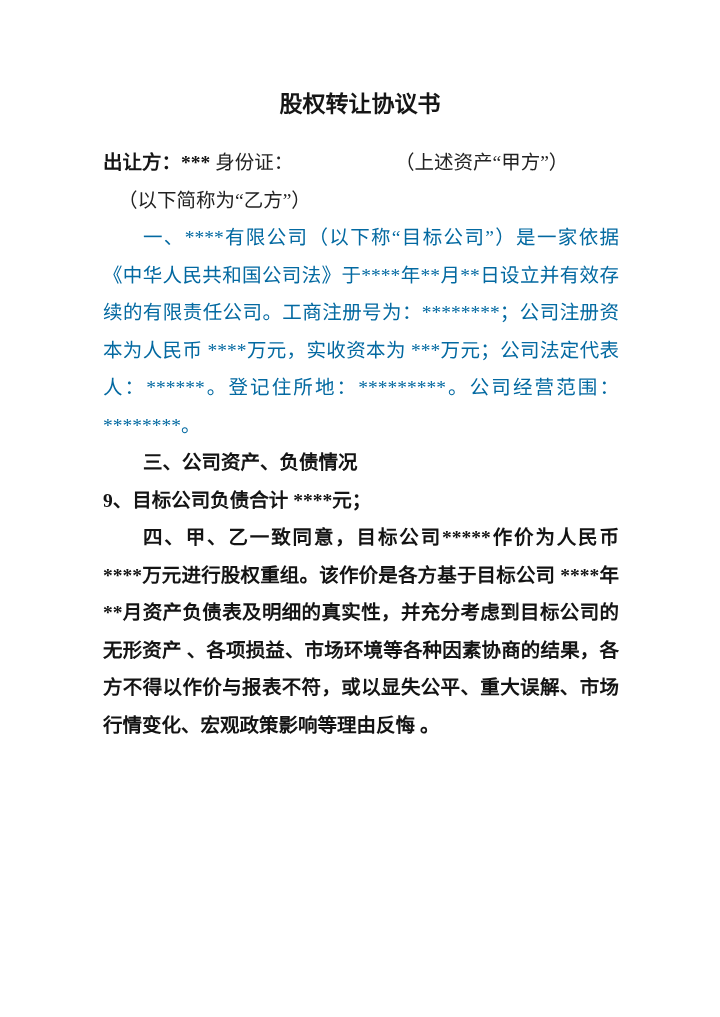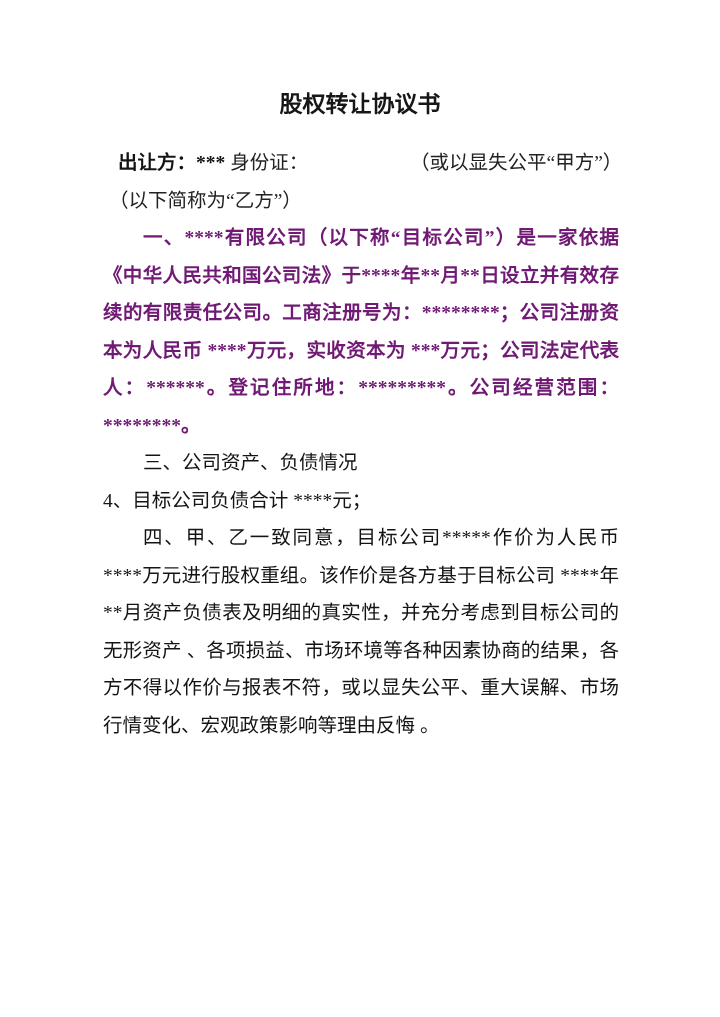--- a/index.html
+++ b/index.html
@@ -36,43 +36,42 @@
     font-size: 19.5px;
     line-height: 37.5px;
   }
   .party-line {
     display: flex;
     white-space: nowrap;
   }
   .party-left {
     width: 292px;
     flex: none;
-    margin-left: 15px;
   }
   .b {
     font-weight: bold;
     color: #141414;
   }
   .party-alias.shift {
-    margin-left: 6px;
+    margin-left: 15px;
   }
   .body-para {
     margin: 0;
     text-align: justify;
     text-justify: inter-character;
   }
   .indent {
     text-indent: 2.05em;
   }
   .light {
-    font-weight: bold;
-    color: #701a75;
+    font-weight: normal;
+    color: #0369a1;
   }
   .dark {
-    font-weight: 400;
+    font-weight: 700;
     color: #141414;
   }
   .page-number {
     position: absolute;
     top: 941px;
     left: 0;
     width: 680px; 
     text-align: center;
     font-size: 13px;
     color: #333333;
@@ -83,34 +82,34 @@
 
 <div class="page">
 
   <h1 class="doc-title">股权转让协议书</h1>
 
   <div class="content">
 
     <div class="party-line">
       <span class="party-left"><span class="b">出让方：</span><span class="b">***</span>
         <span>身份证：</span></span>
-      <span class="party-alias">（或以显失公平“甲方”）</span>
+      <span class="party-alias">（上述资产“甲方”）</span>
     </div>
 
     <div class="party-line">
       <span class="party-alias shift">（以下简称为“乙方”）</span>
     </div>
 
     <p class="body-para indent light">一、****有限公司（以下称“目标公司”）是一家依据《中华人民共和国公司法》于****年**月**日设立并有效存续的有限责任公司。工商注册号为：********；公司注册资本为人民币 ****万元，实收资本为 ***万元；公司法定代表人：******。登记住所地：*********。公司经营范围：********。</p>
 
 
     <p class="body-para indent dark">三、公司资产、负债情况</p>
 
 
-    <p class="body-para dark">4、目标公司负债合计 ****元；</p>
+    <p class="body-para dark">9、目标公司负债合计 ****元；</p>
 
 
 
     <p class="body-para indent dark">四、甲、乙一致同意，目标公司*****作价为人民币****万元进行股权重组。该作价是各方基于目标公司 ****年**月资产负债表及明细的真实性，并充分考虑到目标公司的无形资产 、各项损益、市场环境等各种因素协商的结果，各方不得以作价与报表不符，或以显失公平、重大误解、市场行情变化、宏观政策影响等理由反悔 。</p>
 
   </div>
 
   <div class="page-number">1</div>
 
 </div>

